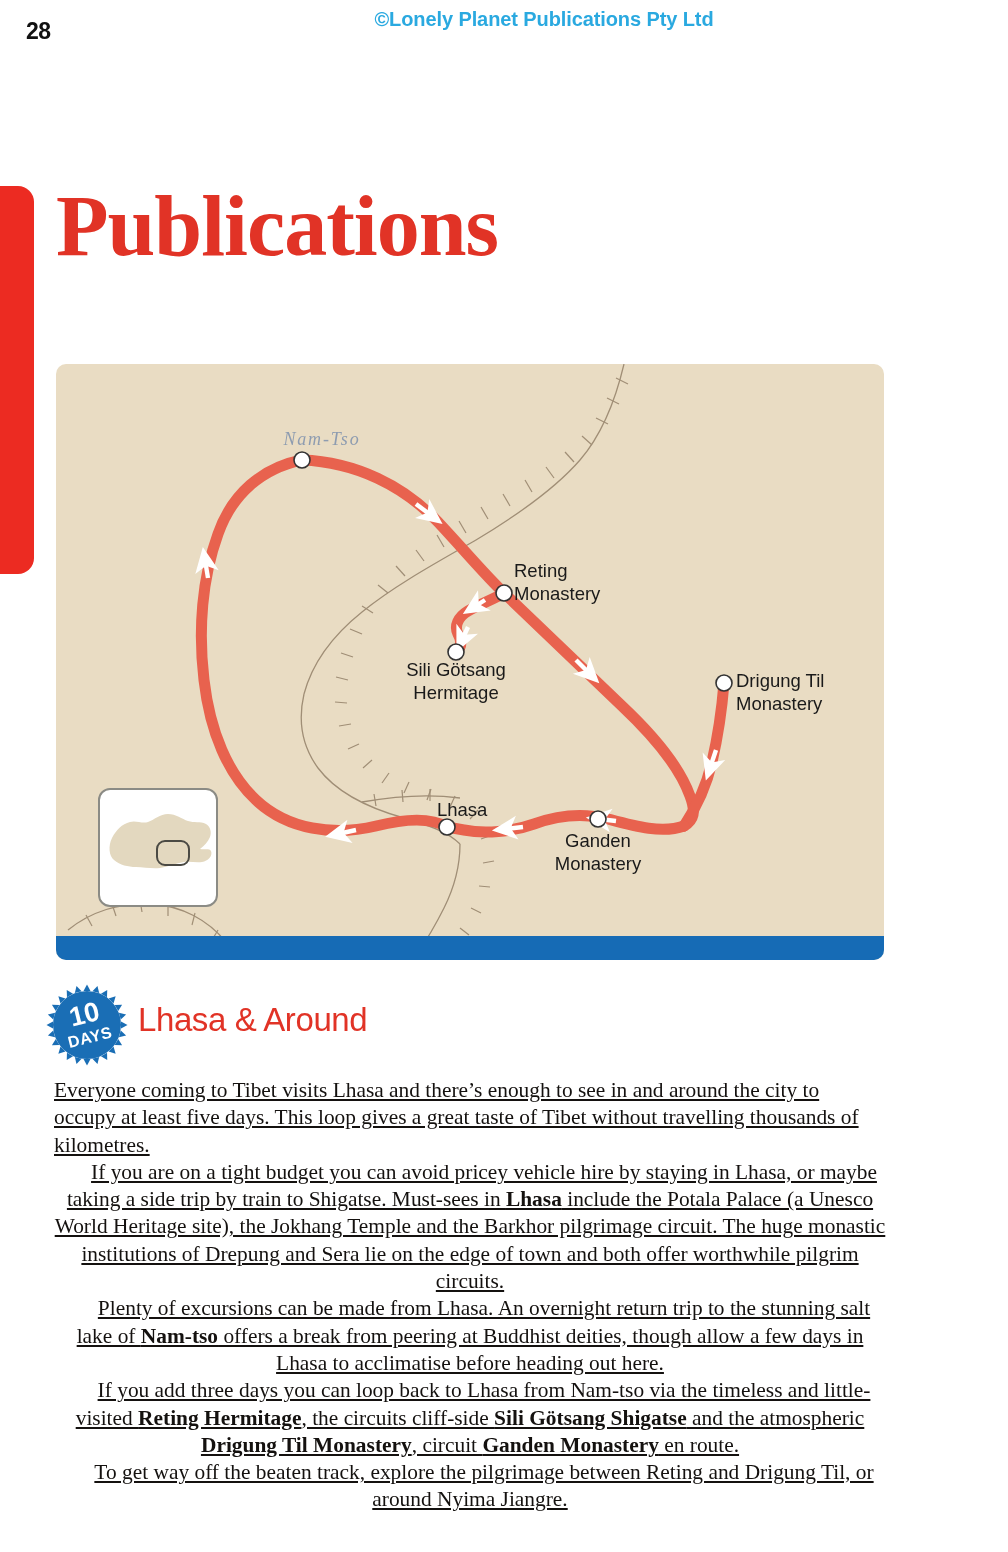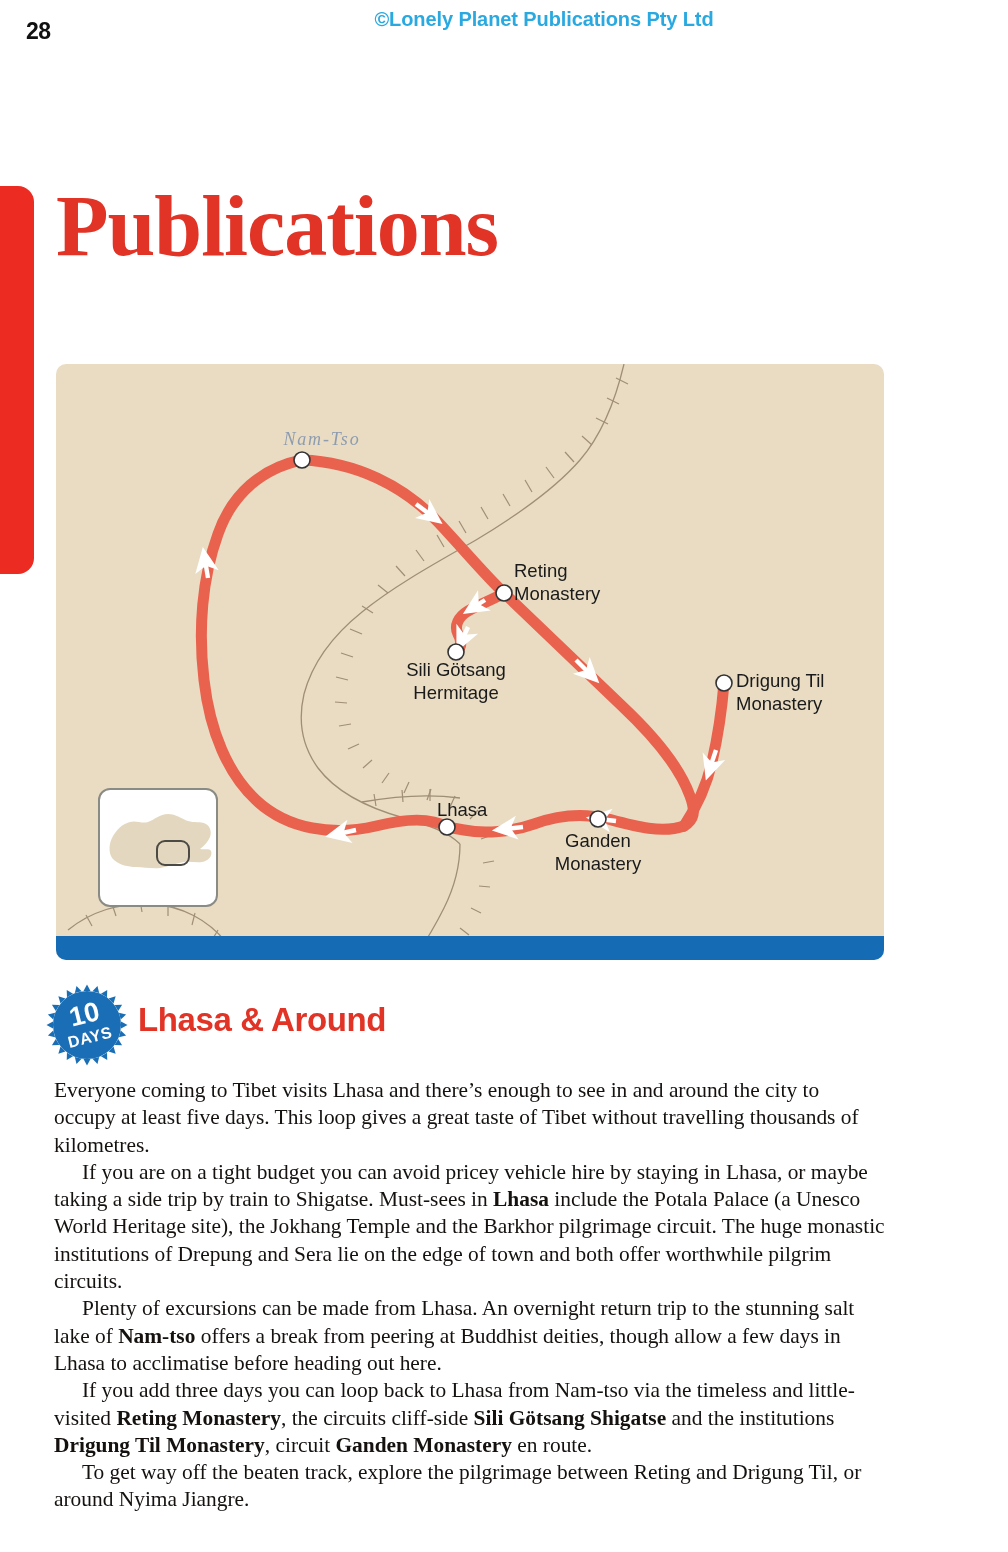--- a/index.html
+++ b/index.html
@@ -84,44 +84,46 @@
     width: 84px;
     height: 84px;
   }
   .badge svg { display: block; }
 
   .section-heading {
     position: absolute;
     left: 138px;
     top: 1001px;
     font-family: "Liberation Sans", sans-serif;
-    font-weight: bold;
+    font-weight: normal;
     font-size: 33px;
     color: #e13326;
     letter-spacing: -0.4px;
   }
 
   
   .body-copy {
     position: absolute;
     left: 54px;
     top: 1077px;
     width: 832px;
     font-family: "Liberation Serif", serif;
     font-size: 21.4px;
     line-height: 27.3px;
     color: #14110f;
     text-align: left;
   }
   .body-copy p {
     margin: 0;
     text-indent: 0;
+    text-decoration: underline;
   }
   .body-copy p + p {
     text-indent: 28px;
+    text-align: center;
   }
   .body-copy b { font-weight: bold; }
 </style>
 </head>
 <body>
 
 <div class="page-number">28</div>
 <div class="publisher-credit">©Lonely Planet Publications Pty Ltd</div>
 
 <div class="side-tab"></div>
@@ -327,15 +329,15 @@
     </g>
   </svg>
 </div>
 
 <div class="section-heading">Lhasa &amp; Around</div>
 
 <div class="body-copy">
     <p><span>Everyone coming to Tibet visits Lhasa and there’s enough to see in and around the city to occupy at least five days. This loop gives a great taste of Tibet without travelling thousands of kilometres.</span></p>
     <p><span>If you are on a tight budget you can avoid pricey vehicle hire by staying in Lhasa, or maybe taking a side trip by train to Shigatse. Must-sees in </span><b>Lhasa</b><span> include the Potala Palace (a Unesco World Heritage site), the Jokhang Temple and the Barkhor pilgrimage circuit. The huge monastic institutions of Drepung and Sera lie on the edge of town and both offer worthwhile pilgrim circuits.</span></p>
     <p><span>Plenty of excursions can be made from Lhasa. An overnight return trip to the stunning salt lake of </span><b>Nam-tso</b><span> offers a break from peering at Buddhist deities, though allow a few days in Lhasa to acclimatise before heading out here.</span></p>
-    <p><span>If you add three days you can loop back to Lhasa from Nam-tso via the timeless and little-visited </span><b>Reting Monastery</b><span>, the circuits cliff-side </span><b>Sili Götsang Shigatse</b><span> and the institutions </span><b>Drigung Til Monastery</b><span>, circuit </span><b>Ganden Monastery</b><span> en route.</span></p>
+    <p><span>If you add three days you can loop back to Lhasa from Nam-tso via the timeless and little-visited </span><b>Reting Hermitage</b><span>, the circuits cliff-side </span><b>Sili Götsang Shigatse</b><span> and the atmospheric </span><b>Drigung Til Monastery</b><span>, circuit </span><b>Ganden Monastery</b><span> en route.</span></p>
     <p><span>To get way off the beaten track, explore the pilgrimage between Reting and Drigung Til, or around Nyima Jiangre.</span></p>
   </div>
 
 </body></html>

